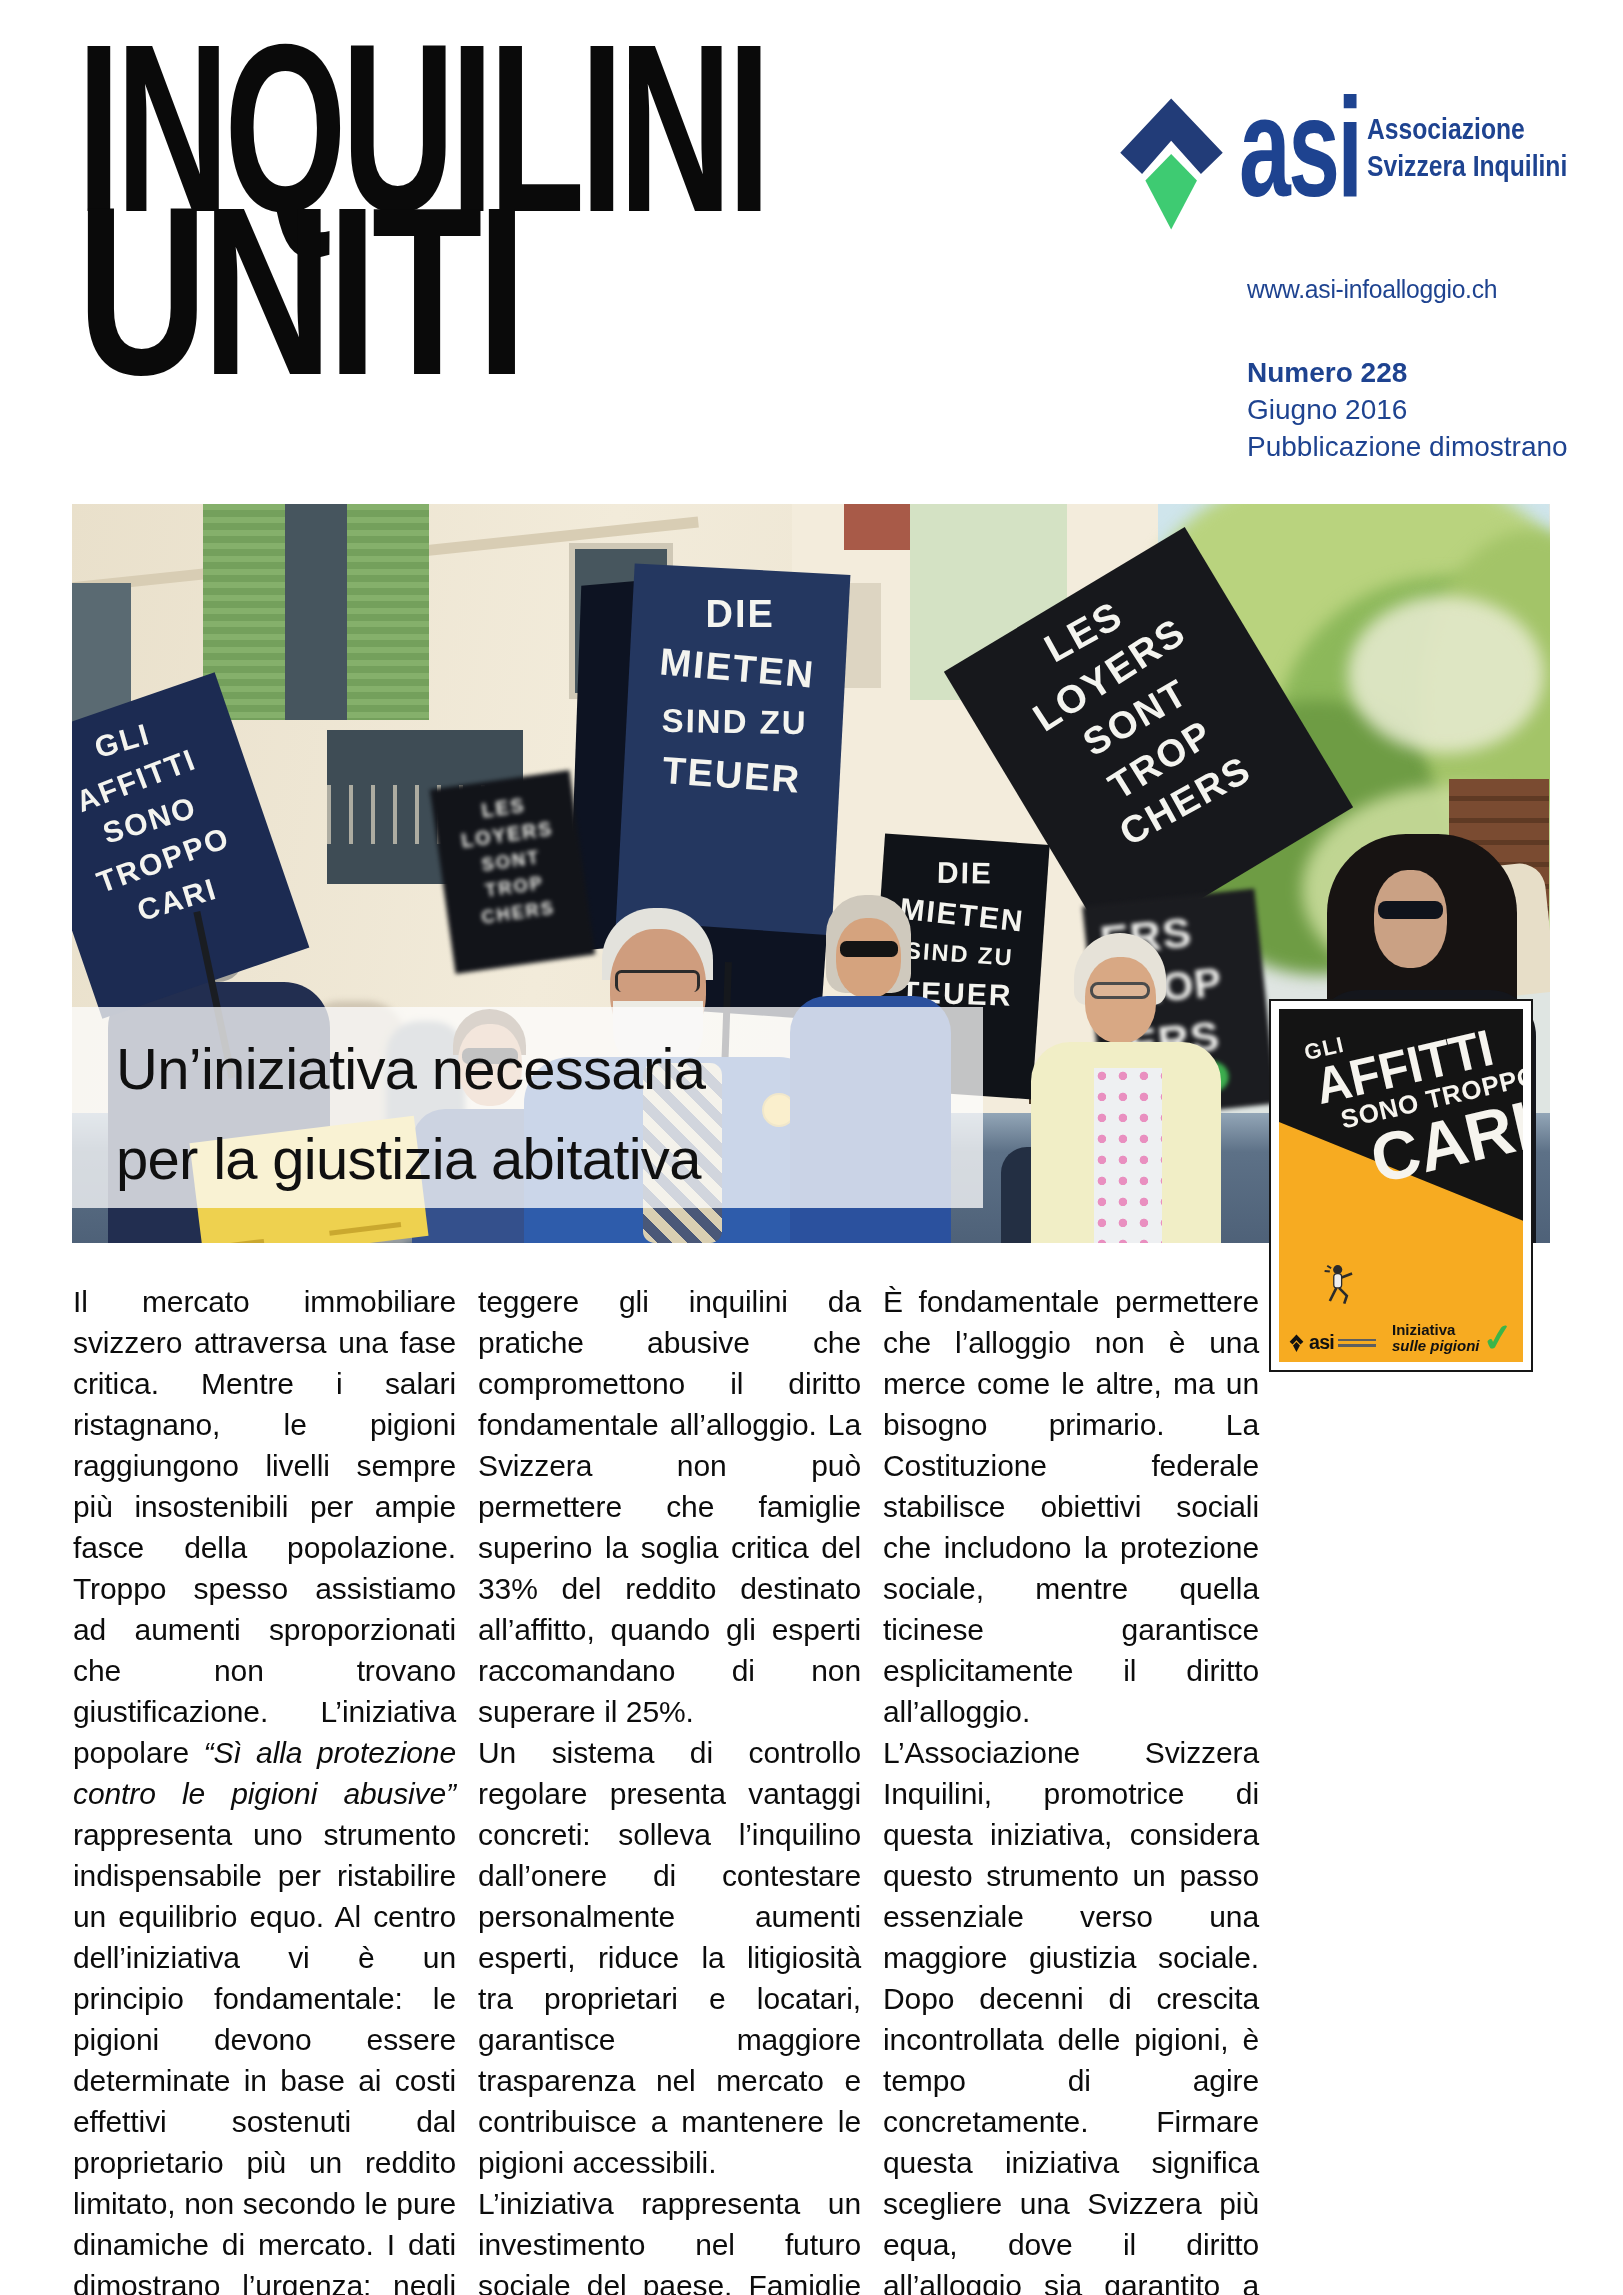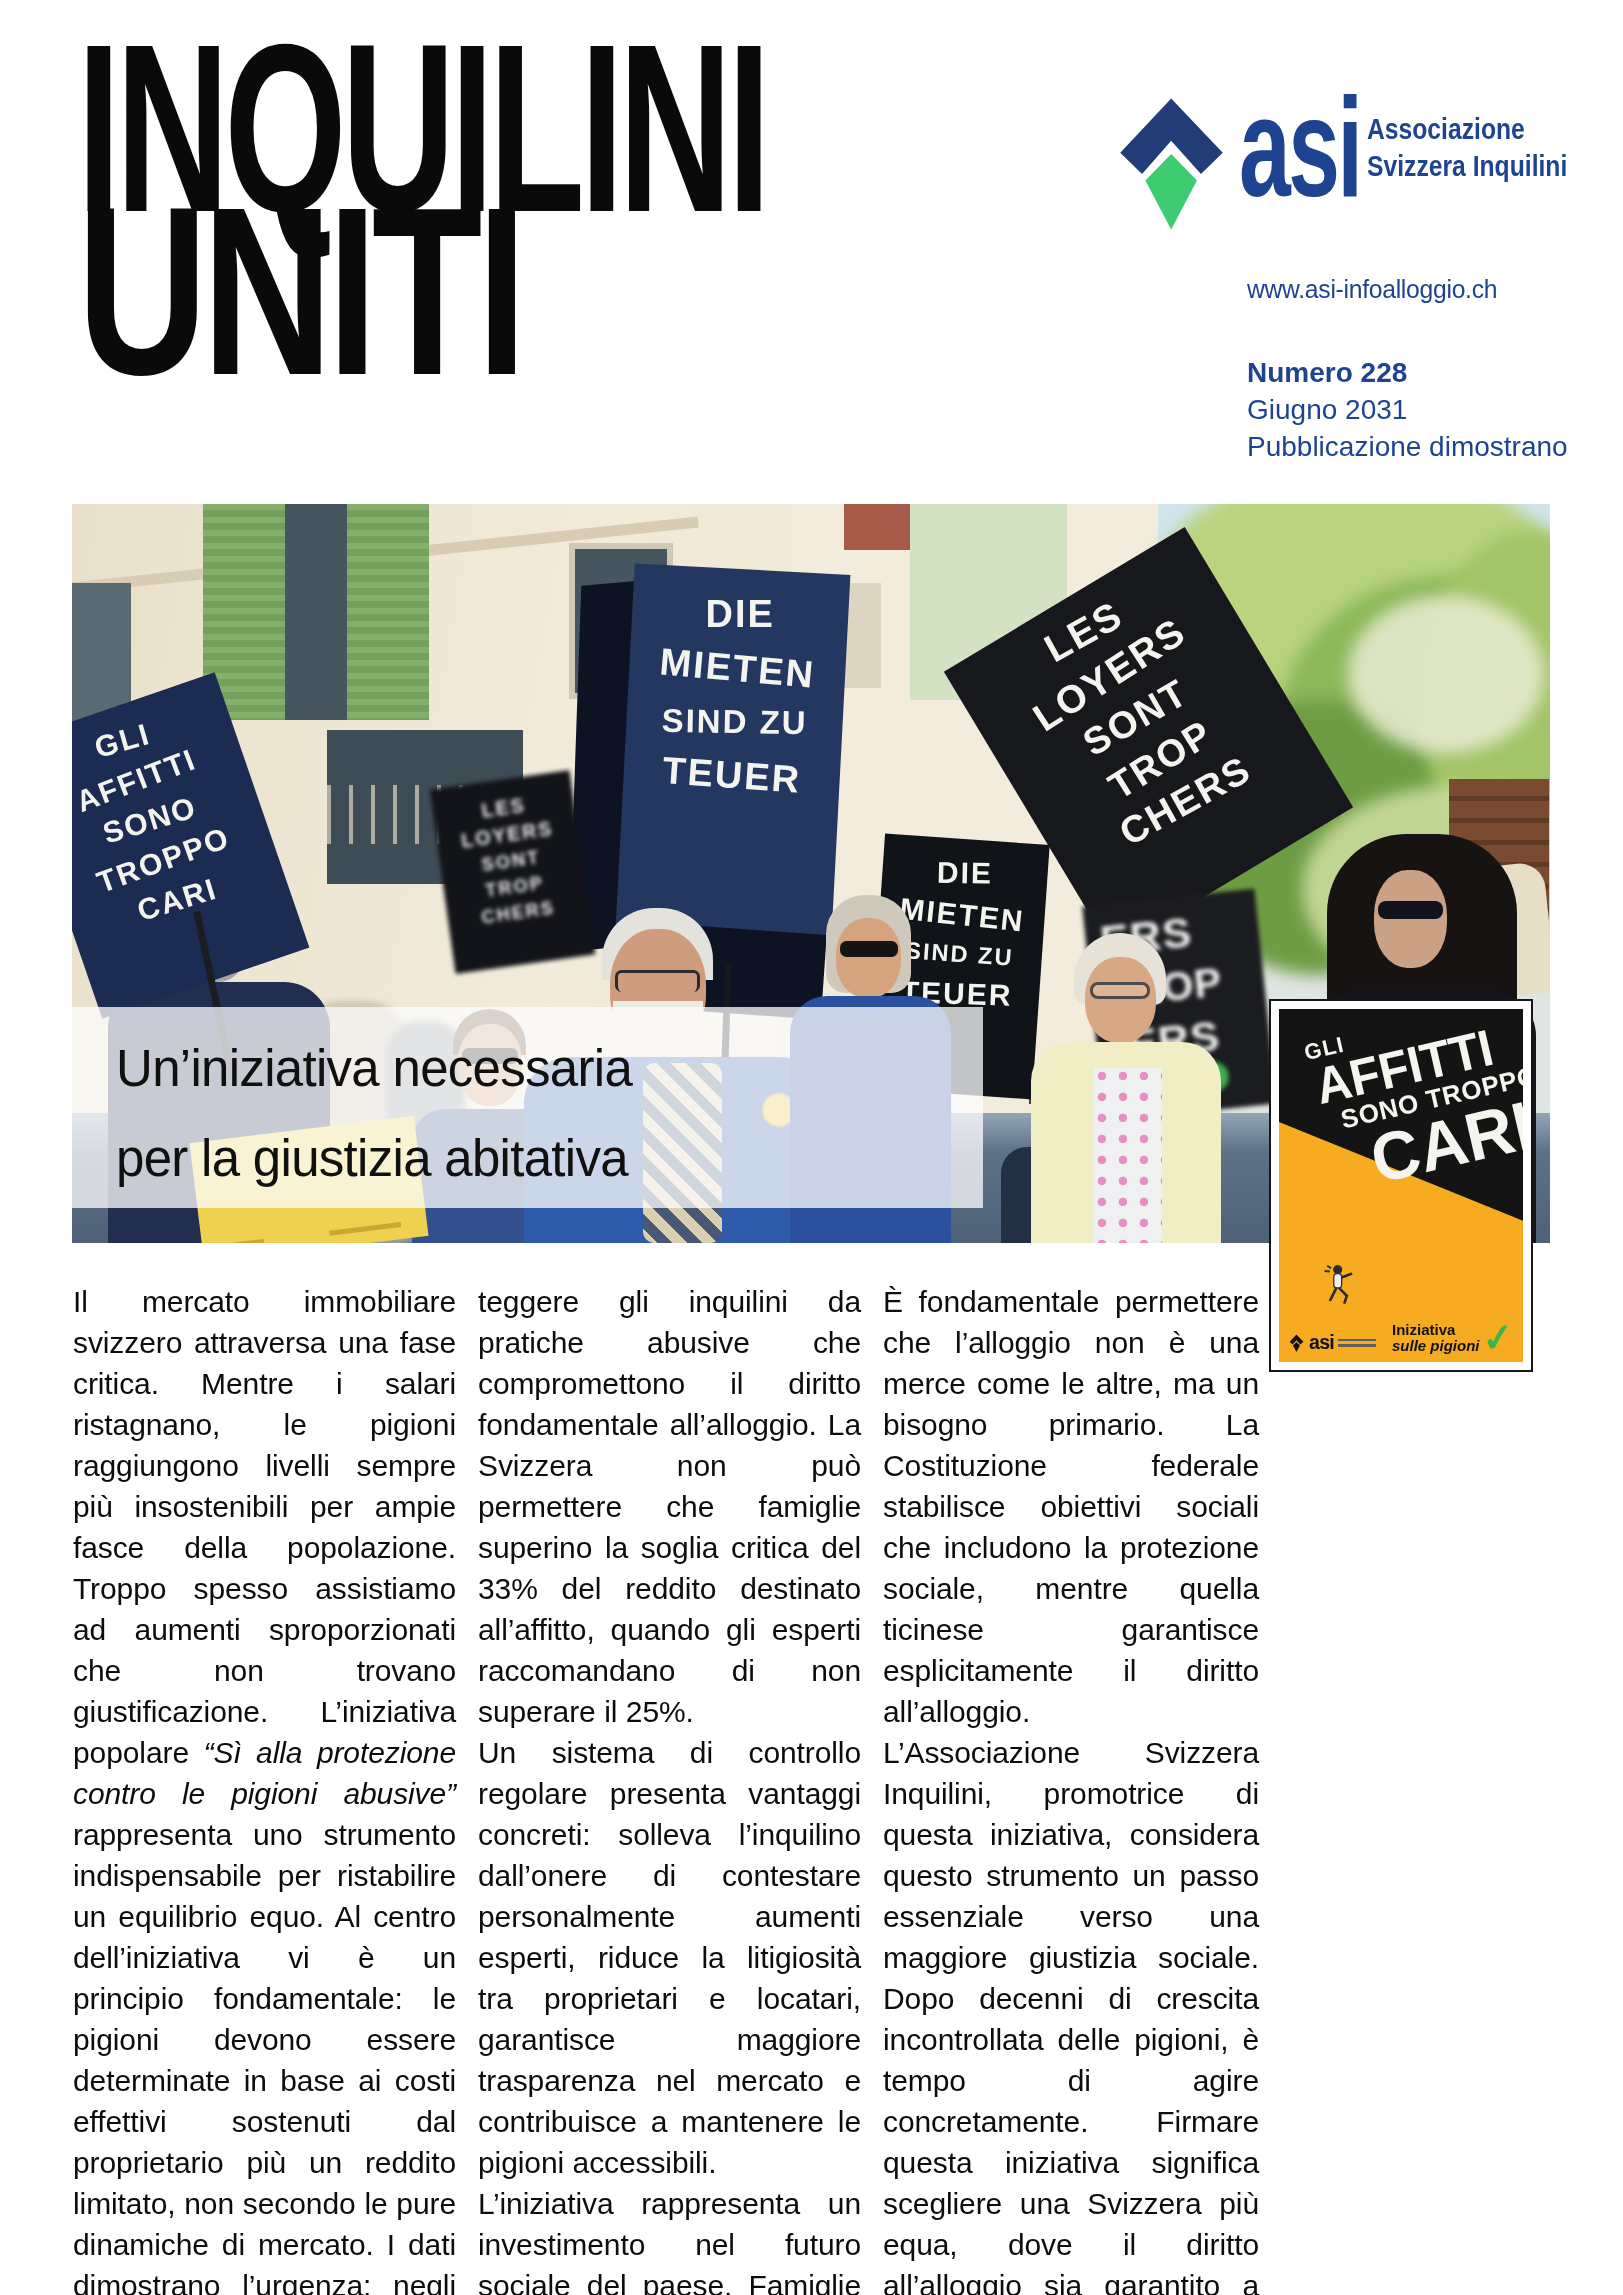--- a/index.html
+++ b/index.html
@@ -30,21 +30,21 @@
   .blur5{filter:blur(3.3px);} .blur3{filter:blur(2px);} .blur12{filter:blur(7.9px);}
   .shutter{background:repeating-linear-gradient(180deg,#85b06b 0 6.5px,#74a05c 6.5px 13px);}
   .rail{background:repeating-linear-gradient(90deg,#c9c4b4 0 3.9px,transparent 3.9px 22px);}
   .plank{background:repeating-linear-gradient(180deg,#7a4b31 0 17px,#5f3a24 17px 22px);}
 
   .placard{color:#f4f4ef;font-weight:bold;text-align:center;}
   .placard span{display:block;letter-spacing:2px;}
 
   
   .band{position:absolute;left:0;top:503px;width:911px;height:201px;background:rgba(253,253,252,0.76);}
-  .band-text{padding:17px 0 0 44px;font-size:51px;line-height:90px;color:#101010;font-weight:400;letter-spacing:-0.7px;}
+  .band-text{padding:17px 0 0 44px;font-size:58px;line-height:90px;color:#101010;font-weight:400;letter-spacing:-0.7px;}
 
   
   .poster{position:absolute;left:1269px;top:999px;width:264px;height:373px;background:#ffffff;
     border:2px solid #161616;box-sizing:border-box;padding:7.9px;}
   .poster-art{position:relative;width:100%;height:100%;background:#F7AB21;overflow:hidden;}
   .poster-black{position:absolute;inset:0;background:#141414;
     clip-path:polygon(0 0,100% 0,100% 60%,0 32%);}
   .poster-text{position:absolute;left:22px;top:34px;transform:rotate(-13deg);transform-origin:left top;
     color:#f6f4ee;font-weight:800;line-height:0.98;white-space:nowrap;}
   .poster-text .pl1{font-size:22px;letter-spacing:1.3px;margin-left:1.3px;}
@@ -88,21 +88,21 @@
       <polygon points="38,152 77,112 116,152 77,226" fill="#3ecb72"></polygon>
     </svg>
   </div>
   <div class="asi-word">asi</div>
   <div class="org-lines">
     <div>Associazione</div>
     <div>Svizzera Inquilini</div>
   </div>
   <div class="site">www.asi-infoalloggio.ch</div>
   <div class="issue">Numero 228</div>
-  <div class="date">Giugno 2031</div>
+  <div class="date">Giugno 2016</div>
   <div class="freq">Pubblicazione dimostrano</div>
 
   <div class="photo">
 
     <div class="abs" style="left:0;top:0;width:864px;height:739px;background:linear-gradient(100deg,#e9e0cb 0%,#f2ebda 55%,#ece4d1 100%);"></div>
     <div class="abs" style="left:-13px;top:46px;width:641px;height:10.5px;background:#d8cdb4;transform:rotate(-6deg);"></div>
     <div class="abs" style="left:0;top:79px;width:59px;height:170px;background:#5a6a72;"></div>
     <div class="abs shutter" style="left:131px;top:0;width:82px;height:216px;"></div>
     <div class="abs" style="left:213px;top:0;width:62px;height:216px;background:#46555e;"></div>
     <div class="abs shutter" style="left:275px;top:0;width:82px;height:216px;"></div>

